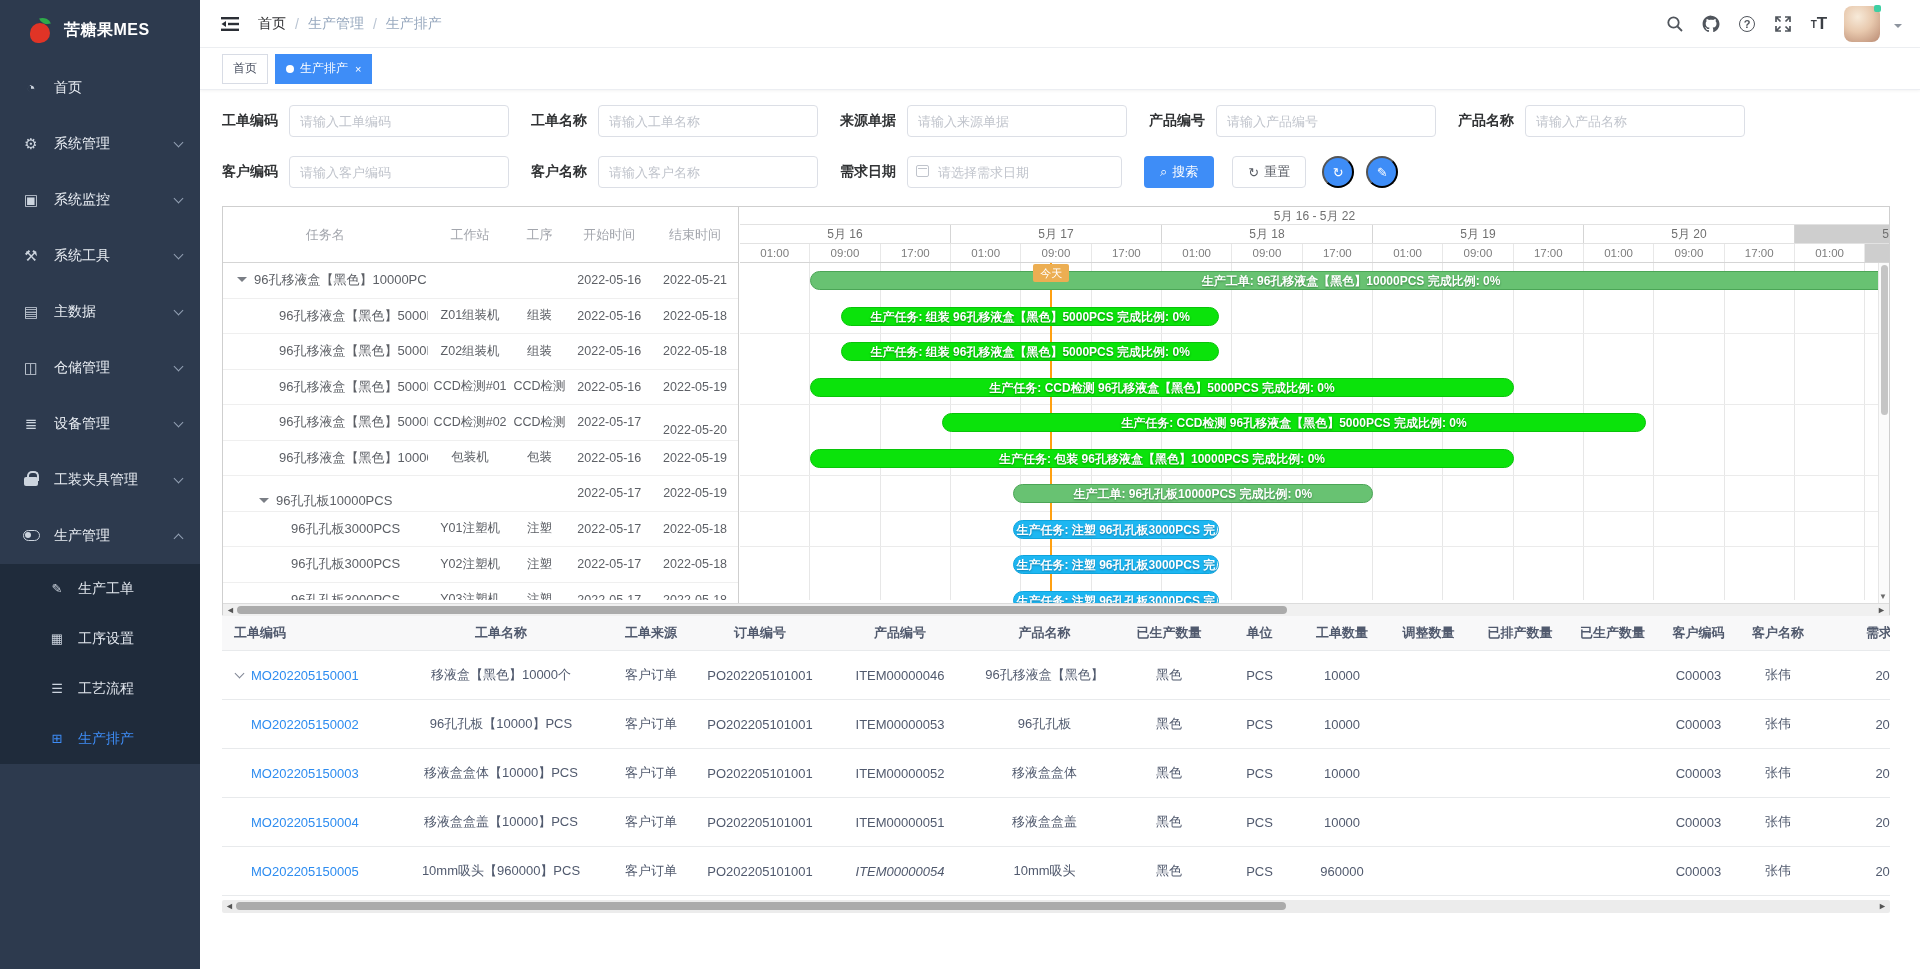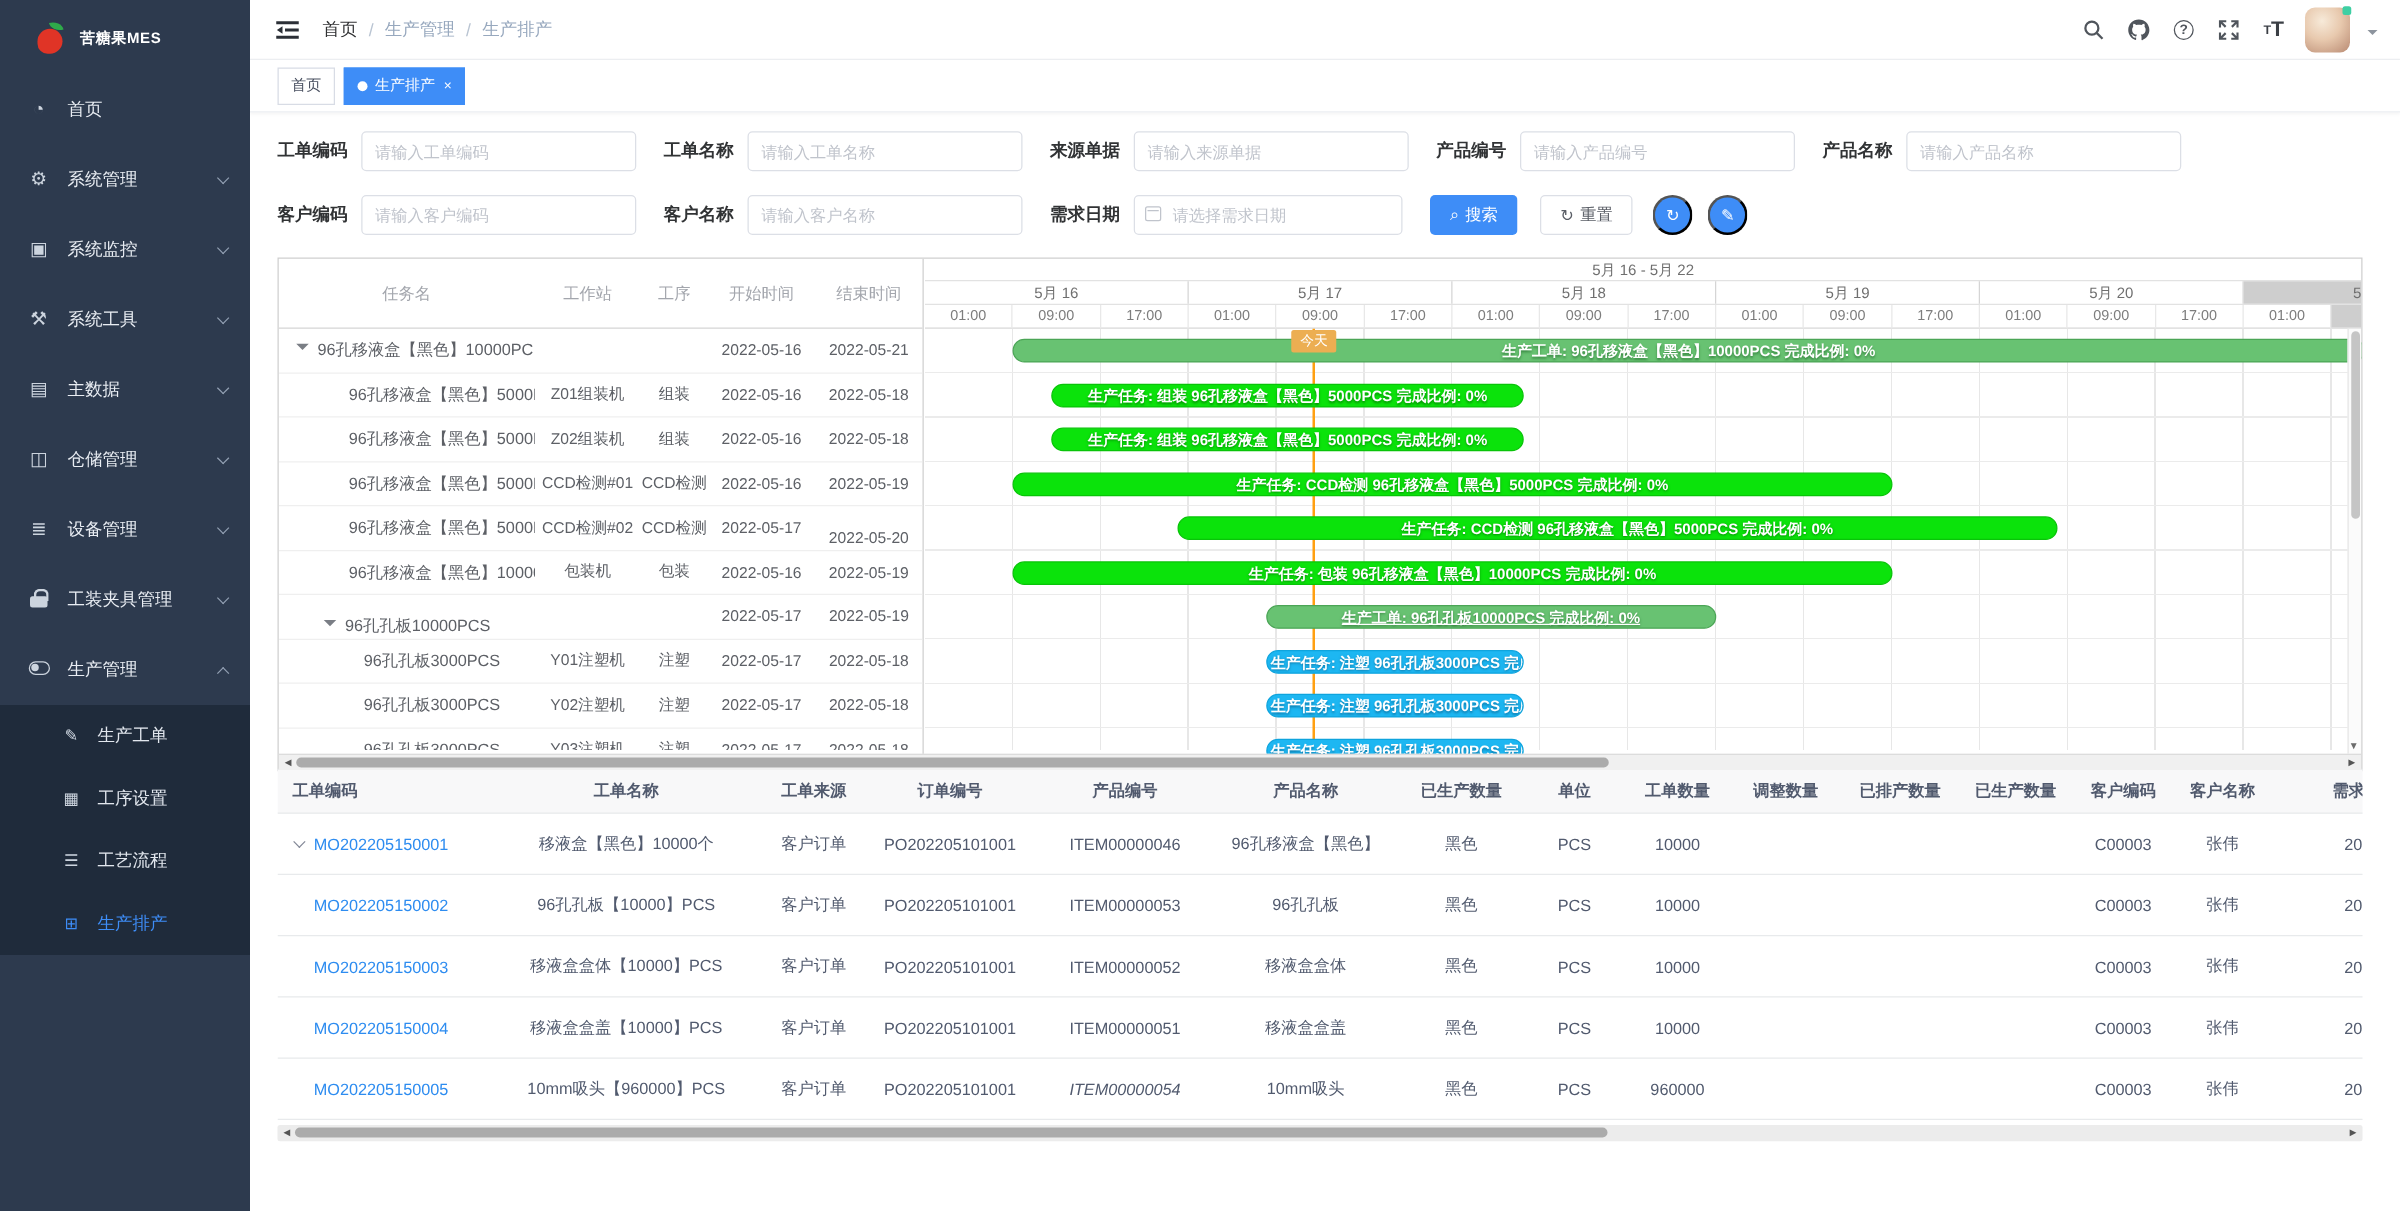--- a/index.html
+++ b/index.html
@@ -4,21 +4,21 @@
 <style>
   * { margin:0; padding:0; box-sizing:border-box; }
   html,body { width:1920px; height:969px; overflow:hidden; background:#fff;
     font-family:"Liberation Sans","DejaVu Sans",sans-serif; }
   
   .sidebar { position:absolute; left:0; top:0; width:200px; height:969px; background:#2d3a4e; z-index:30; }
   .logo { height:60px; display:flex; align-items:center; padding-left:28px; }
   .logo-mark { width:26px; height:26px; position:relative; margin-right:10px; }
   .logo-body { position:absolute; left:2px; top:6px; width:20px; height:20px; background:#e03426; border-radius:50% 50% 50% 40%; }
   .logo-leaf { position:absolute; left:12px; top:0; width:10px; height:8px; background:#2faa4a; border-radius:0 100% 0 100%; transform:rotate(-15deg); }
-  .logo-title { color:#fff; font-size:12px; font-weight:bold; letter-spacing:.5px; }
+  .logo-title { color:#fff; font-size:16px; font-weight:bold; letter-spacing:.5px; }
   .menu-item { height:56px; display:flex; align-items:center; padding:0 18px 0 22px; color:#e9edf3; font-size:14px; cursor:pointer; }
   .mi-icon { width:18px; height:18px; margin-right:14px; color:#ccd4de; font-size:15px; line-height:18px; text-align:center; flex:none; }
   .mi-label { flex:1; }
   .chev { width:7px; height:7px; border-right:1.5px solid #93a0b3; border-bottom:1.5px solid #93a0b3; transform:rotate(45deg); margin-top:-3px; }
   .chev.up { transform:rotate(-135deg); margin-top:4px; }
   .submenu { background:#1f2b3b; }
   .submenu-item { height:50px; display:flex; align-items:center; padding-left:48px; color:#e2e7ee; font-size:14px; cursor:pointer; }
   .submenu-item .mi-icon { margin-right:12px; font-size:13px; }
   .submenu-item.active, .submenu-item.active .mi-icon { color:#3e8df7; }
   .icon-lock { position:relative; display:inline-block; width:14px; height:15px; }
@@ -64,21 +64,21 @@
   .btn .bt-ic { margin-right:5px; font-size:13px; }
   .btn-round { width:32px; height:32px; border-radius:50%; background:#3e8df7; color:#fff; display:flex; align-items:center; justify-content:center; font-size:13px; cursor:pointer; }
   
   .gantt { position:absolute; left:22px; top:206px; width:1668px; height:411px; border:1px solid #cfcfcf; background:#fff; overflow:hidden; }
   .g-grid { position:absolute; left:0; top:0; width:516px; height:100%; border-right:1px solid #cfcfcf; }
   .g-grid-head { height:56px; border-bottom:1px solid #d5d5d5; display:flex; align-items:center; }
   .g-col-h { font-size:13px; color:#a3a6ad; text-align:center; }
   .g-grid-body { height:337px; overflow:hidden; }
   .g-row { height:35.5px; display:flex; align-items:center; border-bottom:1px solid #efefef; font-size:13px; color:#5d6066; }
   .g-cell { overflow:hidden; white-space:nowrap; }
-  .g-name { display:flex; }
+  .g-name { display:flex; align-items:center; }
   .g-caret { width:0; height:0; border:5px solid transparent; border-top-color:#7a7e85; margin:4px 7px 0 0; flex:none; }
   .g-date { text-align:center; font-size:12.5px; }
   .g-time { position:absolute; left:517px; top:0; right:0; height:100%; overflow:hidden; }
   .g-range { height:18px; line-height:18px; text-align:center; font-size:12px; color:#6f6f6f; border-bottom:1px solid #e2e2e2; }
   .g-days { height:19px; display:flex; border-bottom:1px solid #e2e2e2; }
   .g-day { width:211px; flex:none; line-height:18px; text-align:center; font-size:12px; color:#6f6f6f; border-right:1px solid #d5d5d5; }
   .g-day.wk { background:#cecece; color:#6f6f6f; }
   .g-ticks { height:19px; display:flex; border-bottom:1px solid #d5d5d5; }
   .g-tick { width:70.33px; flex:none; line-height:18px; text-align:center; font-size:11.5px; color:#7d7d7d; border-right:1px solid #e8e8e8; }
   .g-tick.wk { background:#cecece; }
@@ -433,21 +433,21 @@
           <div class="g-tick wk"></div>
         </div>
       <div class="g-body" id="gbody">
           <div class="today-line" style="left: 310.225px;"></div>
           <div class="bar project" style="left: 70.3333px; width: 1081.38px; top: 8px;">生产工单: 96孔移液盒【黑色】10000PCS 完成比例: 0%</div>
           <div class="bar task" style="left: 101.104px; width: 378.042px; top: 43.5px;">生产任务: 组装 96孔移液盒【黑色】5000PCS 完成比例: 0%</div>
           <div class="bar task" style="left: 101.104px; width: 378.042px; top: 79px;">生产任务: 组装 96孔移液盒【黑色】5000PCS 完成比例: 0%</div>
           <div class="bar task" style="left: 70.3333px; width: 703.333px; top: 114.5px;">生产任务: CCD检测 96孔移液盒【黑色】5000PCS 完成比例: 0%</div>
           <div class="bar task" style="left: 202.208px; width: 703.333px; top: 150px;">生产任务: CCD检测 96孔移液盒【黑色】5000PCS 完成比例: 0%</div>
           <div class="bar task" style="left: 70.3333px; width: 703.333px; top: 185.5px;">生产任务: 包装 96孔移液盒【黑色】10000PCS 完成比例: 0%</div>
-          <div class="bar project" style="left: 272.542px; width: 360.458px; top: 221px; text-decoration: underline;">生产工单: 96孔孔板10000PCS 完成比例: 0%</div>
+          <div class="bar project" style="left: 272.542px; width: 360.458px; top: 221px;">生产工单: 96孔孔板10000PCS 完成比例: 0%</div>
           <div class="bar blue" style="left: 272.542px; width: 206.604px; top: 256.5px;">生产任务: 注塑 96孔孔板3000PCS 完成比例: 0%</div>
           <div class="bar blue" style="left: 272.542px; width: 206.604px; top: 292px;">生产任务: 注塑 96孔孔板3000PCS 完成比例: 0%</div>
           <div class="bar blue" style="left: 272.542px; width: 206.604px; top: 327.5px;">生产任务: 注塑 96孔孔板3000PCS 完成比例: 0%</div>
           <div class="today-label" style="left: 293.225px;">今天</div>
         </div>
     </div>
     <div class="g-vscroll">
         <div class="g-vthumb"></div>
       </div>
     <div class="g-vdown">▼</div>

